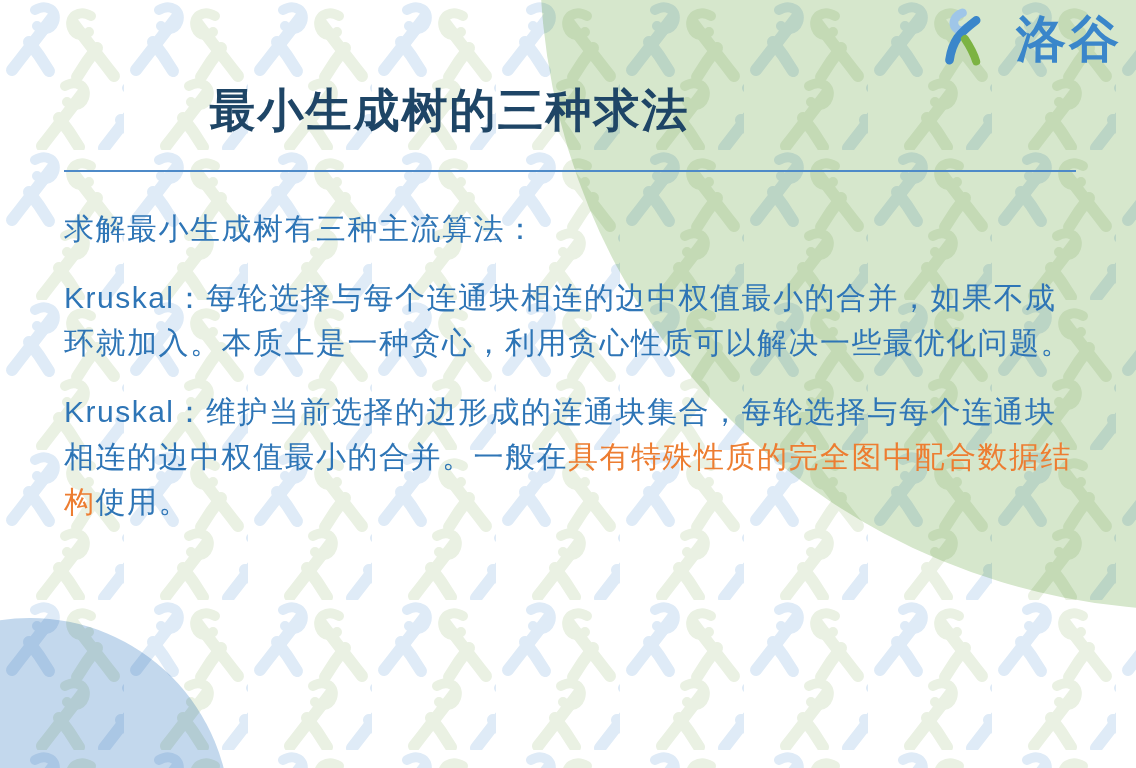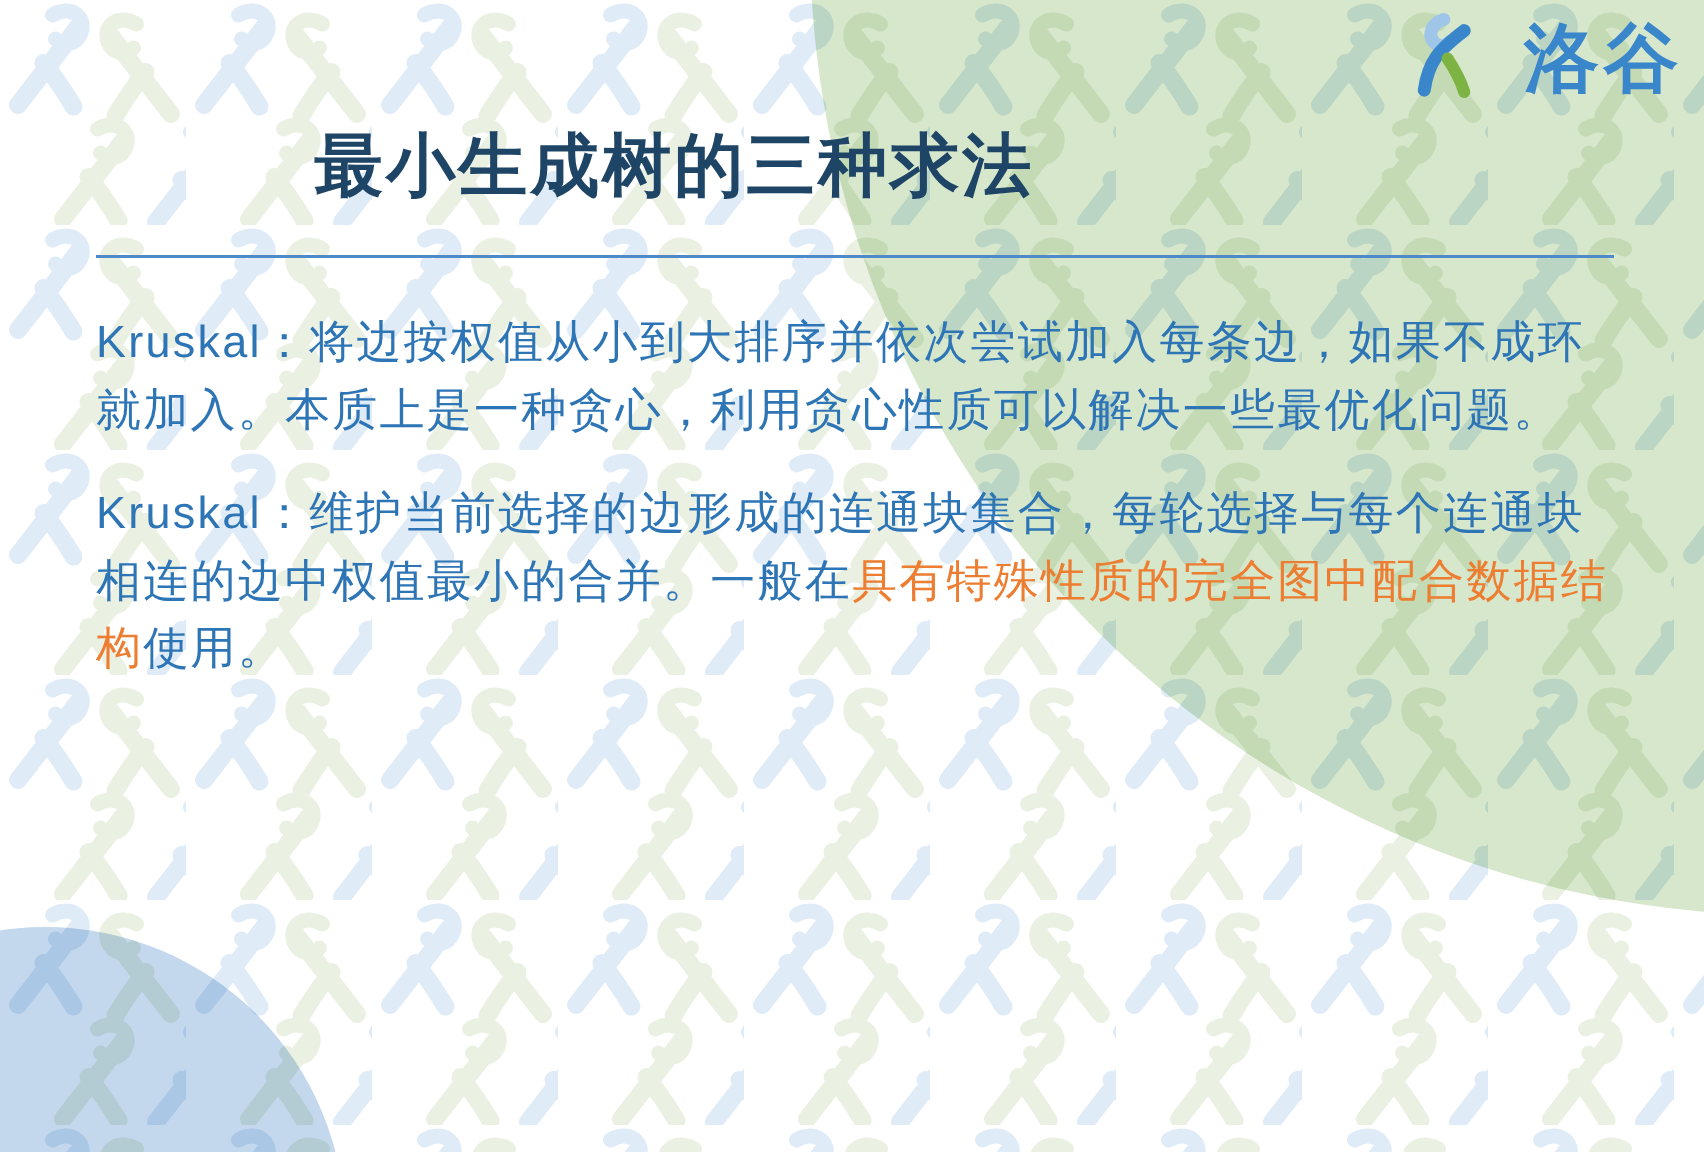--- a/index.html
+++ b/index.html
@@ -97,20 +97,23 @@
       </g>
     </svg>
     <span class="logo-text">洛谷</span>
   </div>
 
   <h1 class="title">最小生成树的三种求法</h1>
   <hr class="divider">
 
   <div class="content">
     <p class="para">
-      <span class="t-body">Kruskal：将边按权值从小到大排序并依次尝试加入每条边，如果不成环就加入。本质上是一种贪心，利用贪心性质可以解决一些最优化问题。</span>
+      <span class="t-body">求解最小生成树有三种主流算法：</span>
+    </p>
+    <p class="para">
+      <span class="t-body">Kruskal：每轮选择与每个连通块相连的边中权值最小的合并，如果不成环就加入。本质上是一种贪心，利用贪心性质可以解决一些最优化问题。</span>
     </p>
     <p class="para">
       <span class="t-body">Kruskal：维护当前选择的边形成的连通块集合，每轮选择与每个连通块相连的边中权值最小的合并。一般在</span><span class="t-accent">具有特殊性质的完全图中配合数据结构</span><span class="t-body">使用。</span>
     </p>
   </div>
 
 </div>
 
 </body></html>

